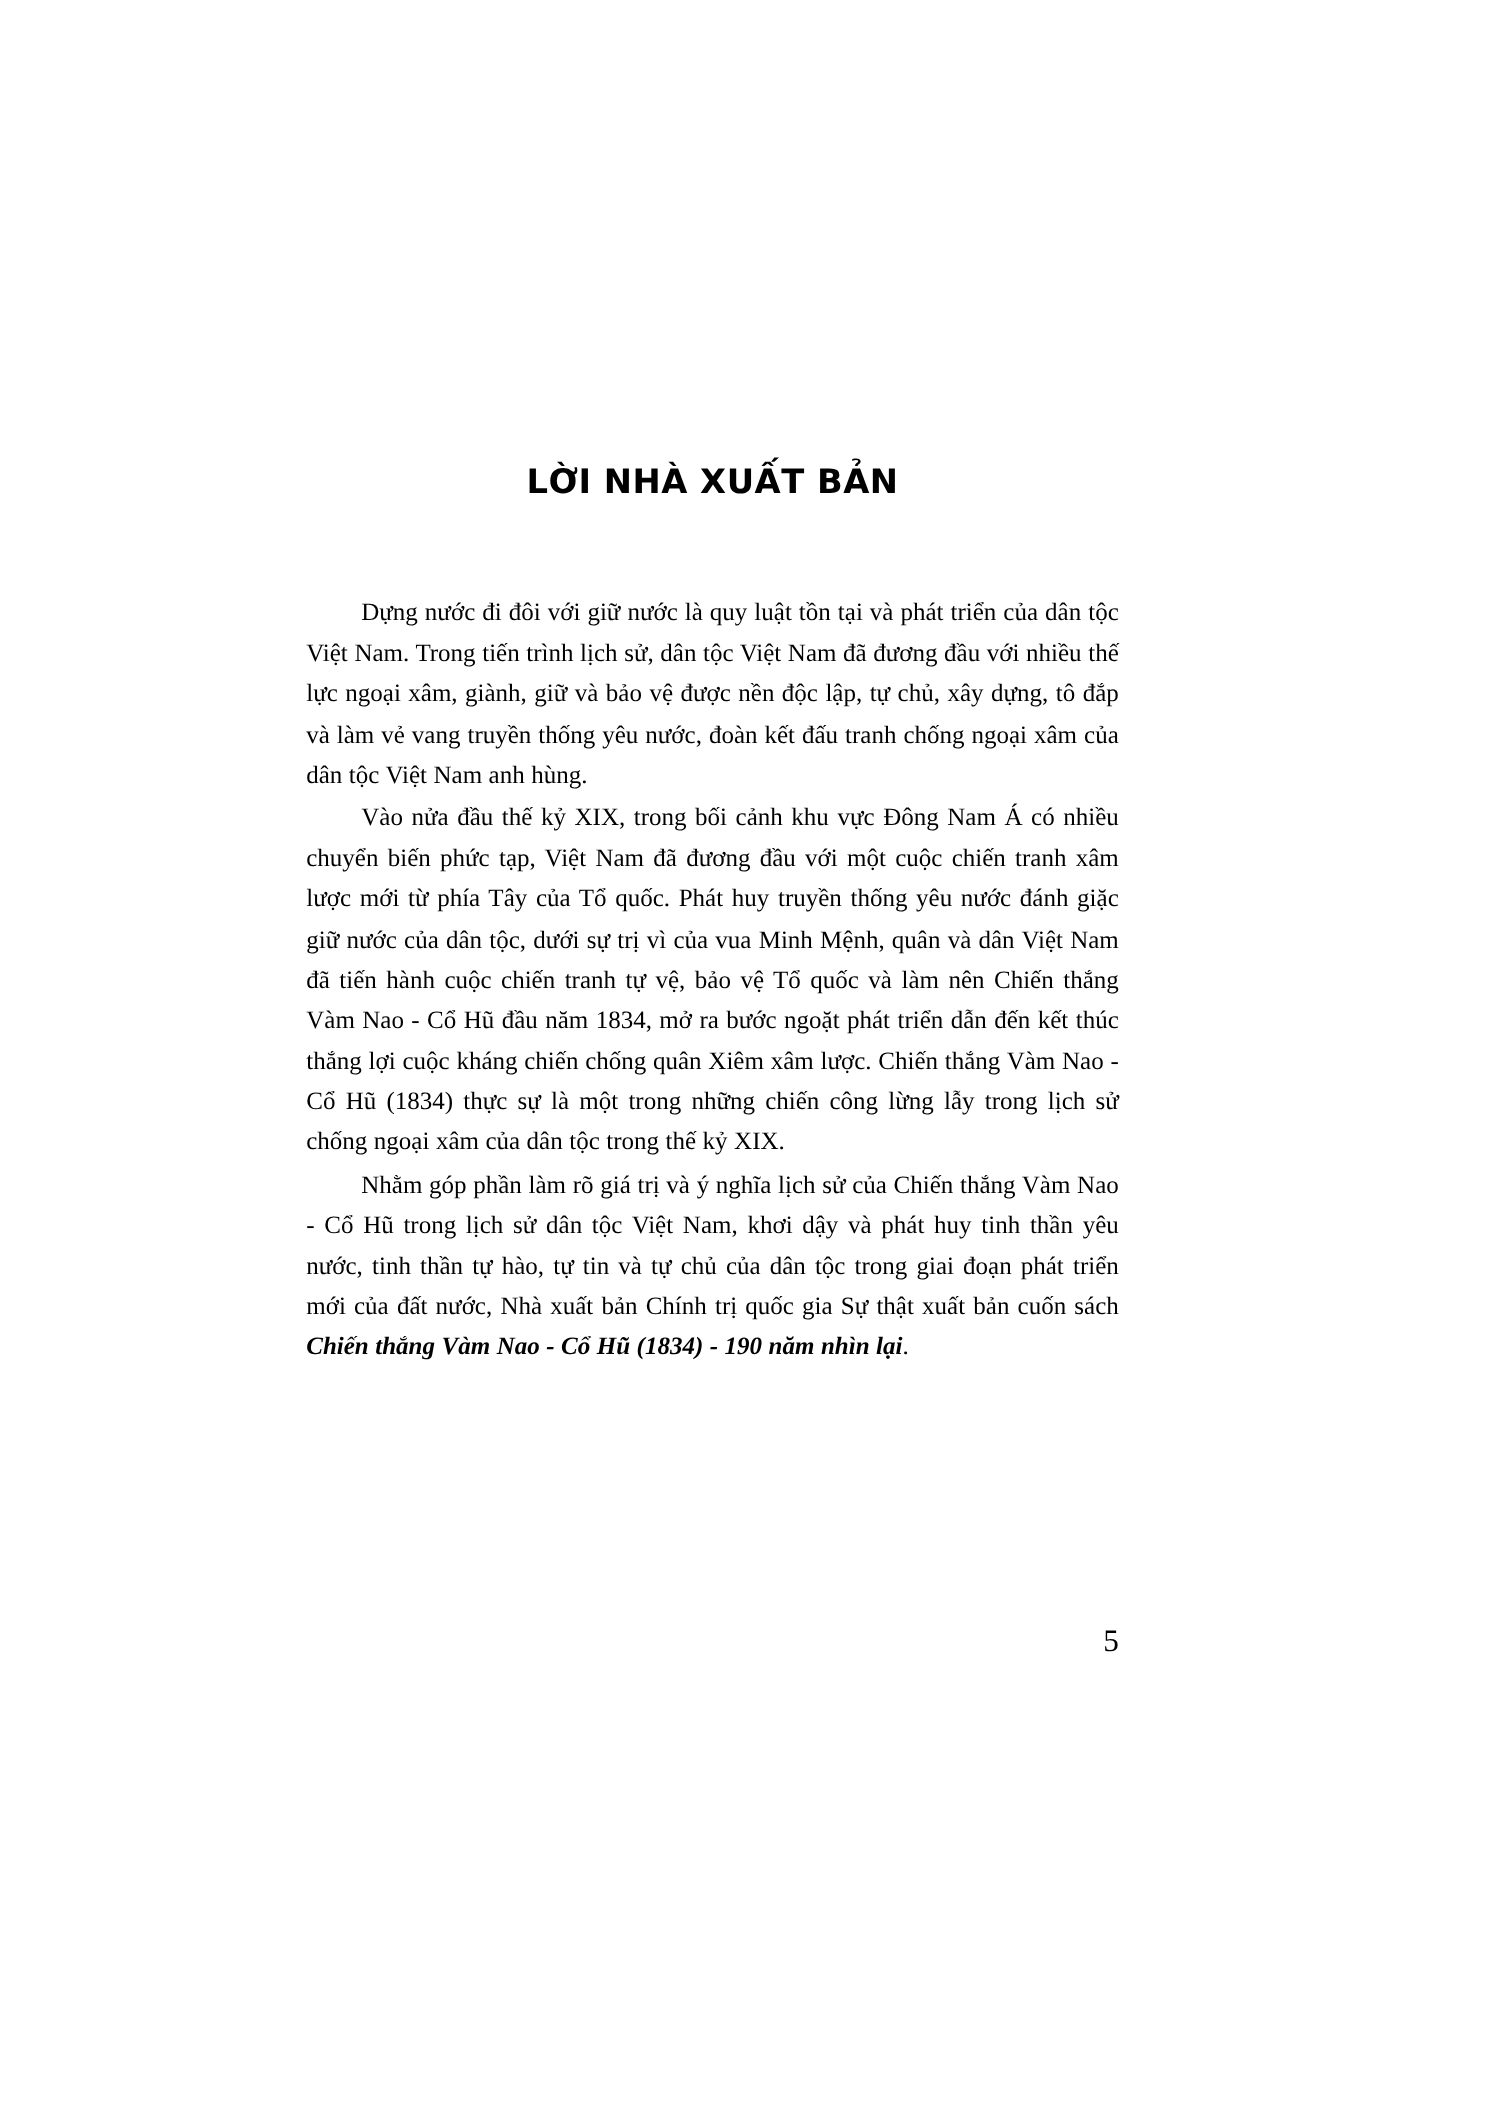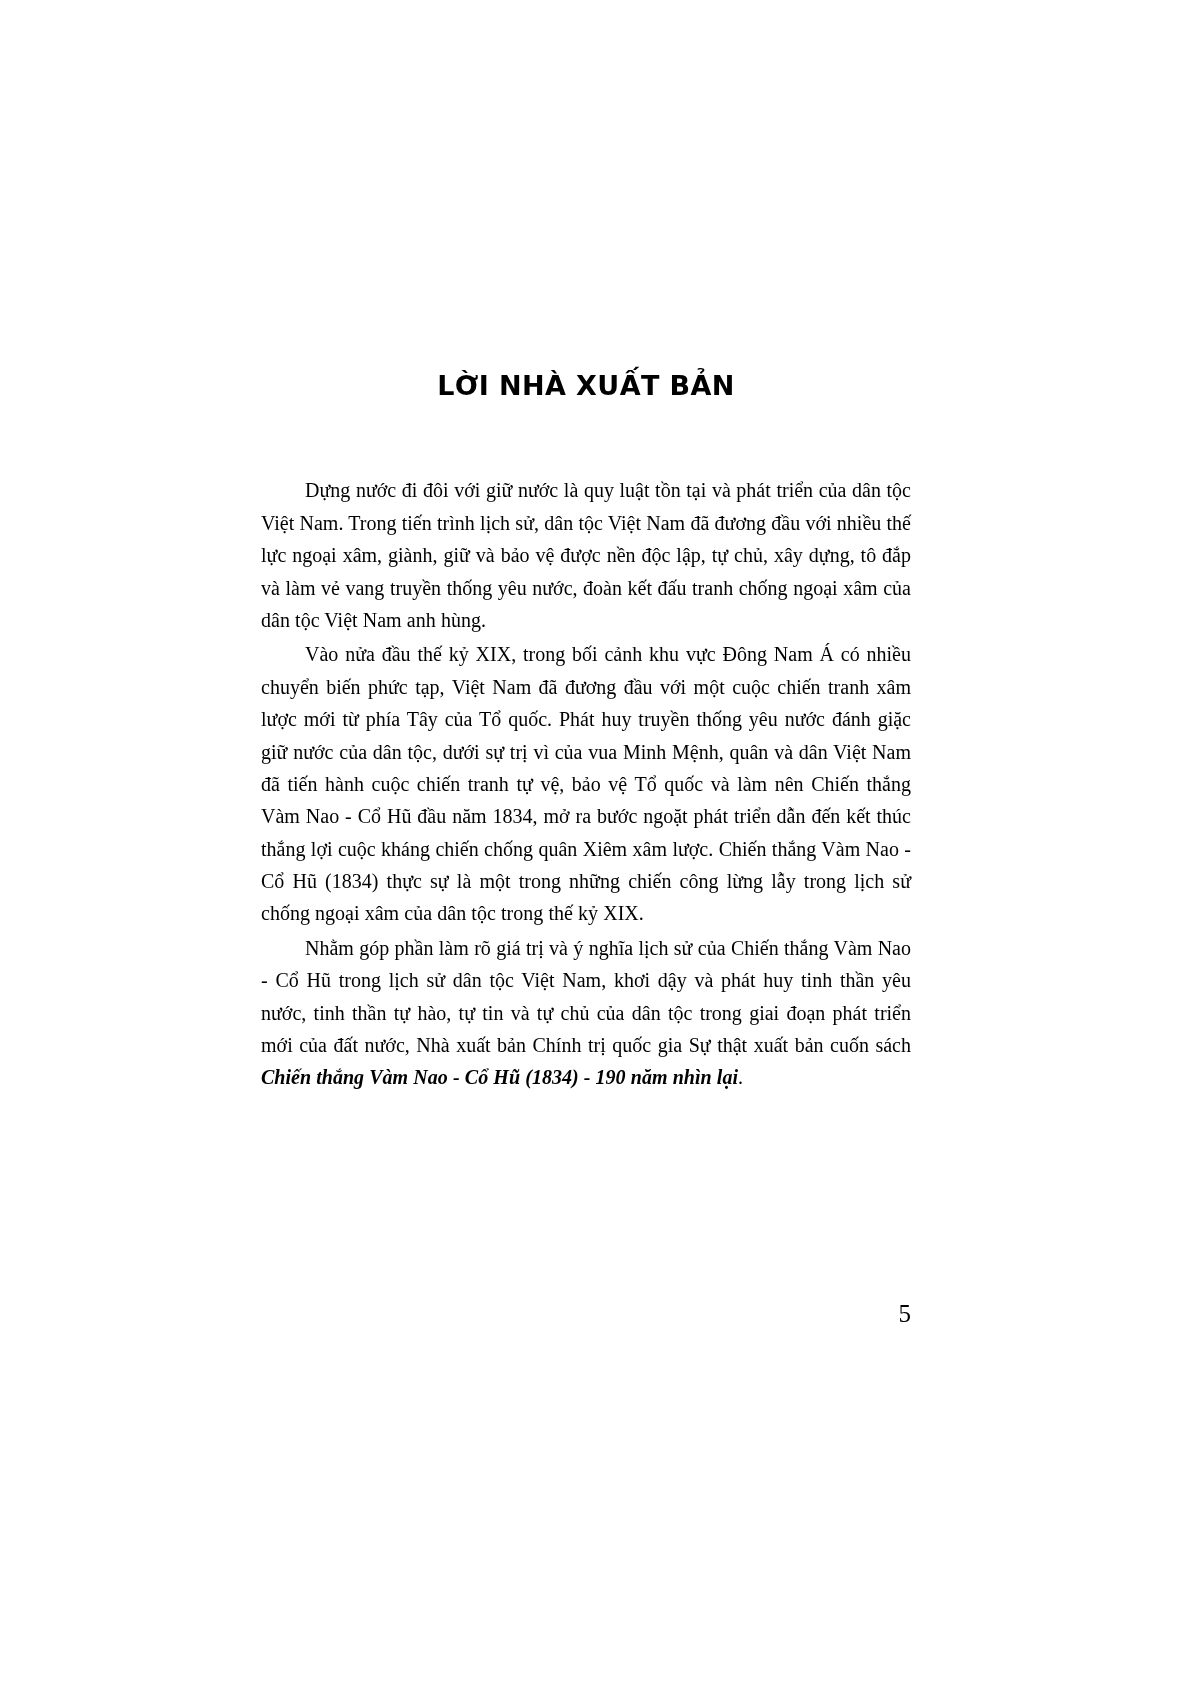--- a/index.html
+++ b/index.html
@@ -15,21 +15,20 @@
     position: relative;
     overflow: hidden;
   }
   .page {
     position: absolute;
     top: 0;
     left: 0;
     width: 988px;
     height: 1683px;
     box-sizing: border-box;
-    margin-left: 16px;
   }
   .content {
     position: absolute;
     left: 245px;
     top: 370px;
     width: 650px;
   }
   .doc-title {
     font-family: "DejaVu Sans", sans-serif;
     font-weight: bold;

